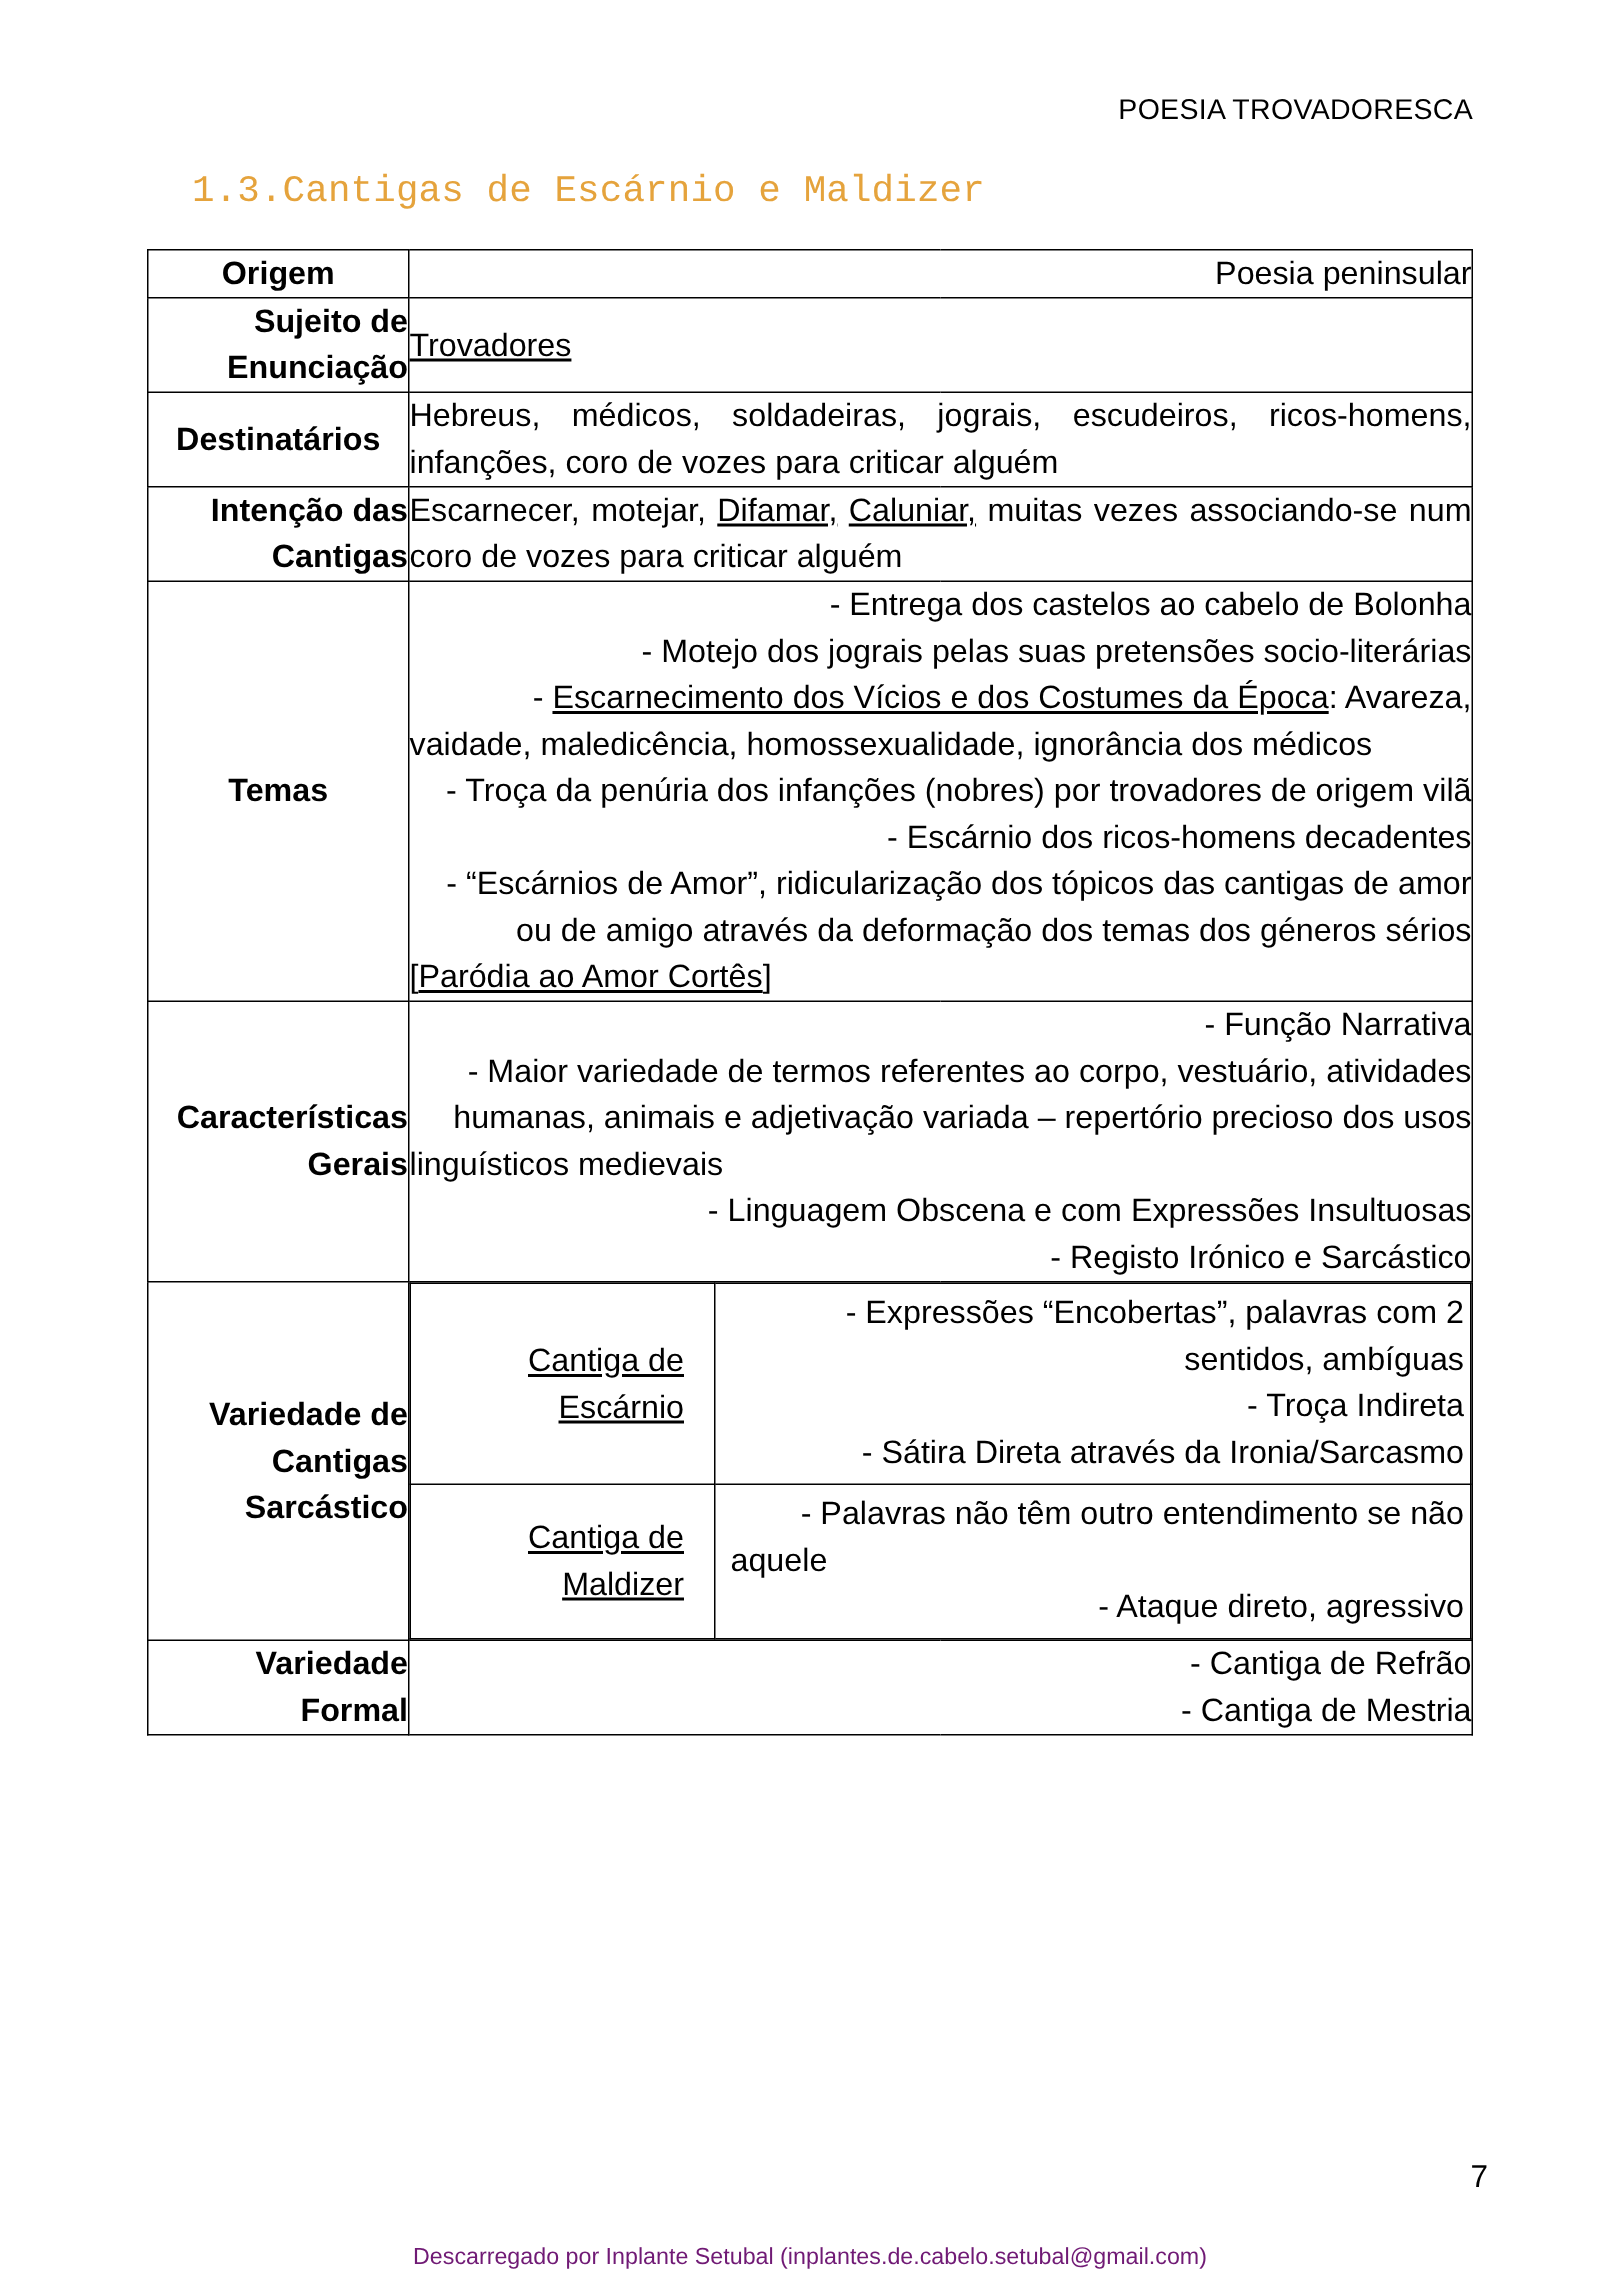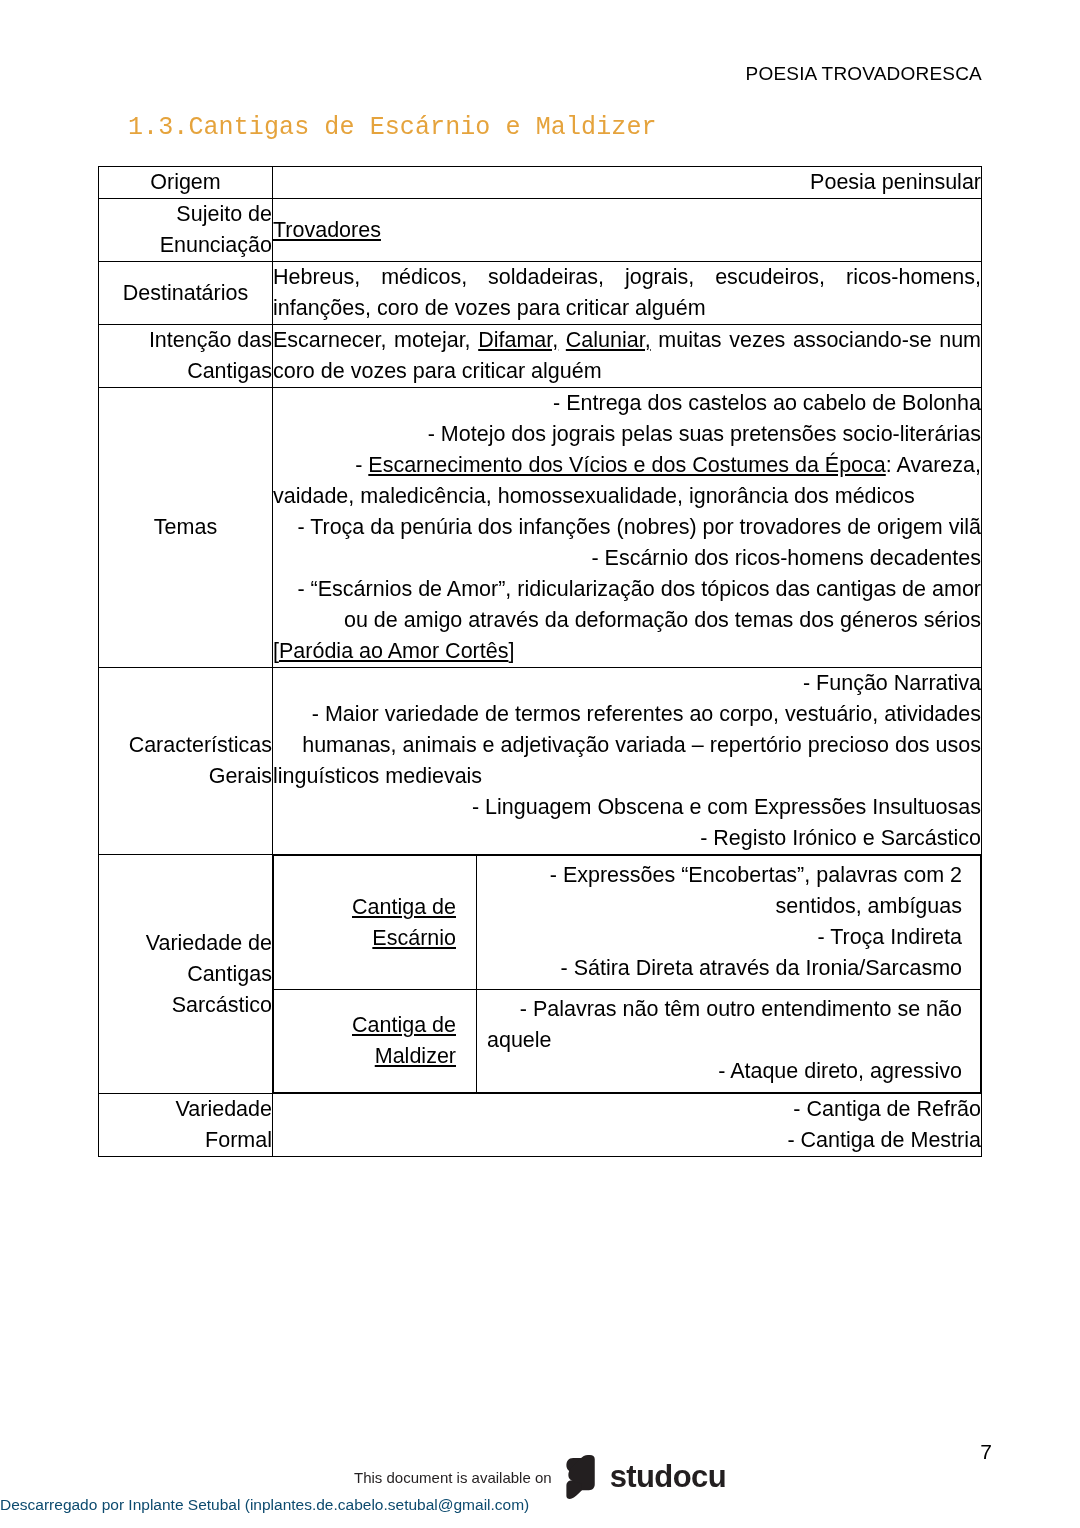--- a/index.html
+++ b/index.html
@@ -59,21 +59,21 @@
     table-layout: fixed;
   }
   table.main td {
     border: 1.3px solid #000000;
     vertical-align: middle;
     padding: 0;
   }
   .label-cell {
     width: 173px;
     text-align: center;
-    font-weight: normal;
+    font-weight: bold;
     font-size: 21.5px;
     line-height: 31px;
     padding: 4px 6px;
   }
   .content-cell {
     font-size: 21.5px;
     line-height: 31px;
     padding: 4px 10px 5px 10px;
     vertical-align: top;
   }
@@ -96,21 +96,21 @@
     font-size: 21.5px;
     line-height: 31px;
     vertical-align: middle;
     border-right: 1.3px solid #000;
     padding: 4px 20px;
   }
   .nested td.subc {
     font-size: 21.5px;
     line-height: 31px;
     vertical-align: top;
-    padding: 4px 18px 5px 10px;
+    padding: 4px 4px 5px 10px;
   }
   .pad-cell { padding: 0 !important; }
   .line { display: block; text-align: right; }
 
   
   .page-number {
     position: absolute;
     top: 1440px;
     right: 88px;
     font-size: 21px;
@@ -144,22 +144,23 @@
     font-size: 31px;
     font-weight: bold;
     letter-spacing: -0.6px;
     color: #231f20;
   }
   .downloaded-by {
     position: absolute;
     top: 1496px;
     left: 0;
     width: 1080px;
+    text-align: center;
     font-size: 15.5px;
-    color: #0c4a6e;
+    color: #701a75;
   }
 </style>
 </head>
 <body>
 
 <div class="page">
 
   <div class="doc-header">POESIA TROVADORESCA</div>
 
   <div class="section-heading">1.3.Cantigas de Escárnio e Maldizer</div>
@@ -268,26 +269,16 @@
             <span class="line">- Cantiga de Mestria</span>
           </td>
         </tr>
 
       </tbody>
     </table>
   </div>
 
   <div class="page-number">7</div>
 
-  <div class="avail-row">
-    <span class="avail-text">This document is available on</span>
-    <span class="studocu-logo">
-      <svg class="studocu-mark" viewBox="0 0 70 90" aria-hidden="true">
-        <path d="M14 6 C4 6 0 13 0 21 C0 30 6 34 14 36 L26 39 L26 52 L10 52 C4 52 0 56 0 63 L0 84 C0 88 3 90 7 90 C12 90 18 86 25 79 L44 60 C52 52 56 46 56 37 C56 28 50 23 41 21 L30 18 L30 6 Z" fill="#231f20"></path>
-        <path d="M44 0 C38 0 33 3 27 9 L12 24 C6 30 4 35 4 41 C4 48 9 53 17 55 L30 58 L30 72 L46 72 C54 72 58 67 58 60 L58 8 C58 3 54 0 48 0 Z" fill="#231f20"></path>
-      </svg>
-      <span class="studocu-word">studocu</span>
-    </span>
-  </div>
 
   <div class="downloaded-by">Descarregado por Inplante Setubal (inplantes.de.cabelo.setubal@gmail.com)</div>
 
 </div>
 
 </body></html>

